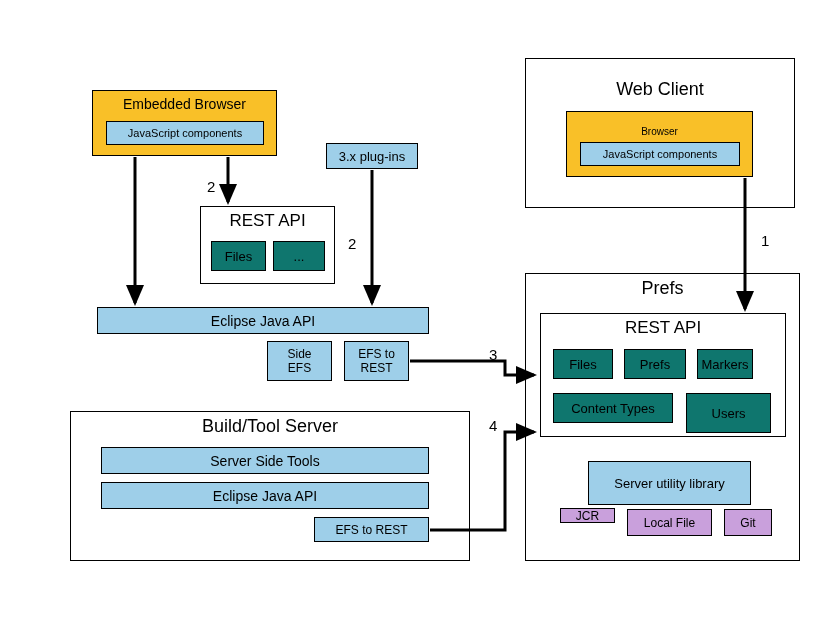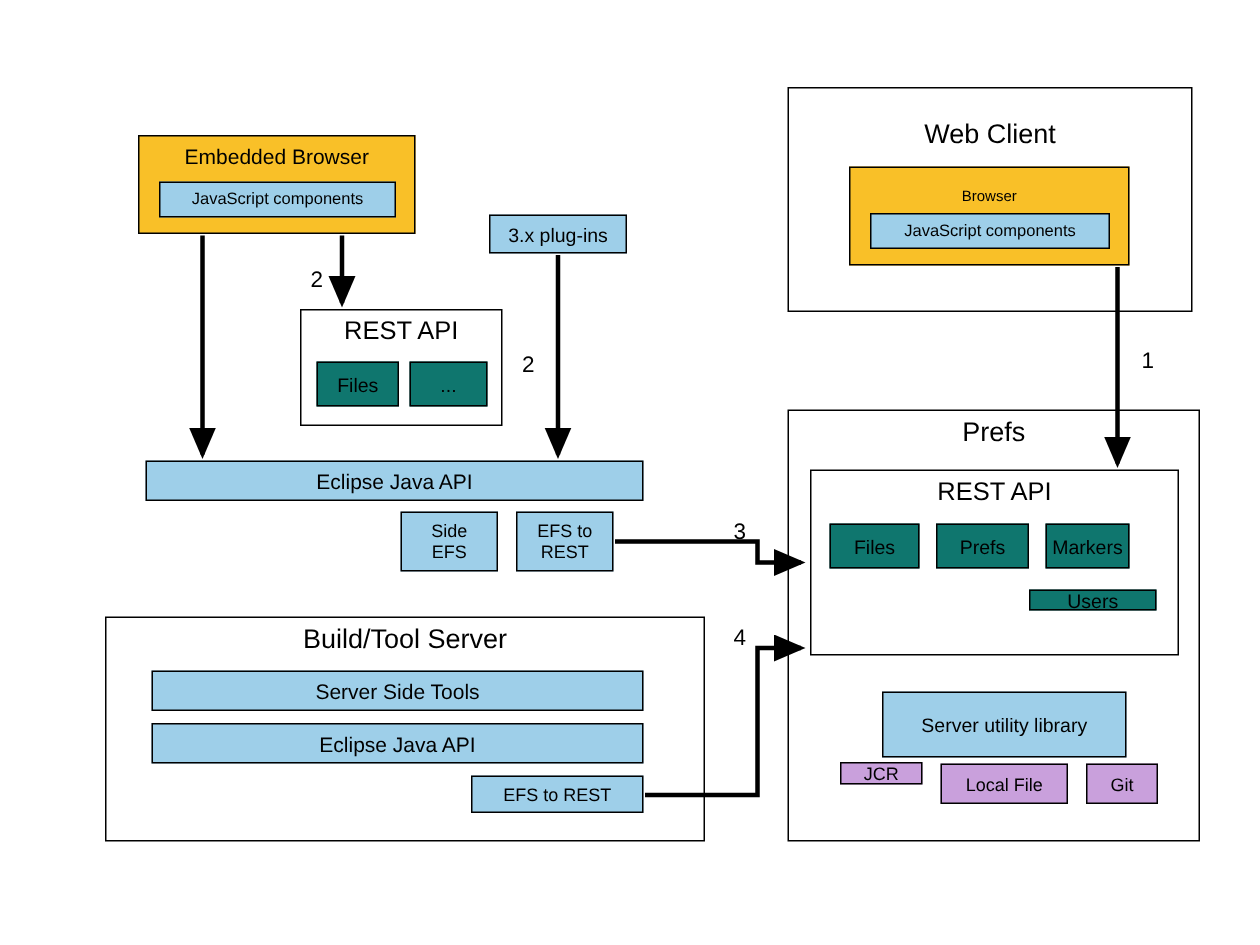--- a/index.html
+++ b/index.html
@@ -59,21 +59,22 @@
   <div class="box" style="left:525px;top:273px;width:275px;height:288px">
     <div class="title" style="margin-top:4px">Prefs</div>
   </div>
 
   <div class="box" style="left:540px;top:313px;width:246px;height:124px">
     <div class="title sm" style="margin-top:4px">REST API</div>
   </div>
   <div class="box green" style="left:553px;top:349px;width:60px;height:30px">Files</div>
   <div class="box green" style="left:624px;top:349px;width:62px;height:30px">Prefs</div>
   <div class="box green" style="left:697px;top:349px;width:56px;height:30px">Markers</div>
-  <div class="box green" style="left:686px;top:393px;width:85px;height:14px">Users</div>
+  <div class="box green" style="left:553px;top:393px;width:120px;height:30px">Content Types</div>
+  <div class="box green" style="left:686px;top:393px;width:85px;height:40px">Users</div>
 
   <div class="box blue center" style="left:588px;top:461px;width:163px;height:44px;font-size:13px">Server utility library</div>
 
   <div class="box violet" style="left:560px;top:508px;width:55px;height:15px">JCR</div>
   <div class="box violet" style="left:627px;top:509px;width:85px;height:27px">Local File</div>
   <div class="box violet" style="left:724px;top:509px;width:48px;height:27px">Git</div>
 
   <div class="lbl" style="left:761px;top:232px">1</div>
   <div class="lbl" style="left:207px;top:178px">2</div>
   <div class="lbl" style="left:348px;top:235px">2</div>

